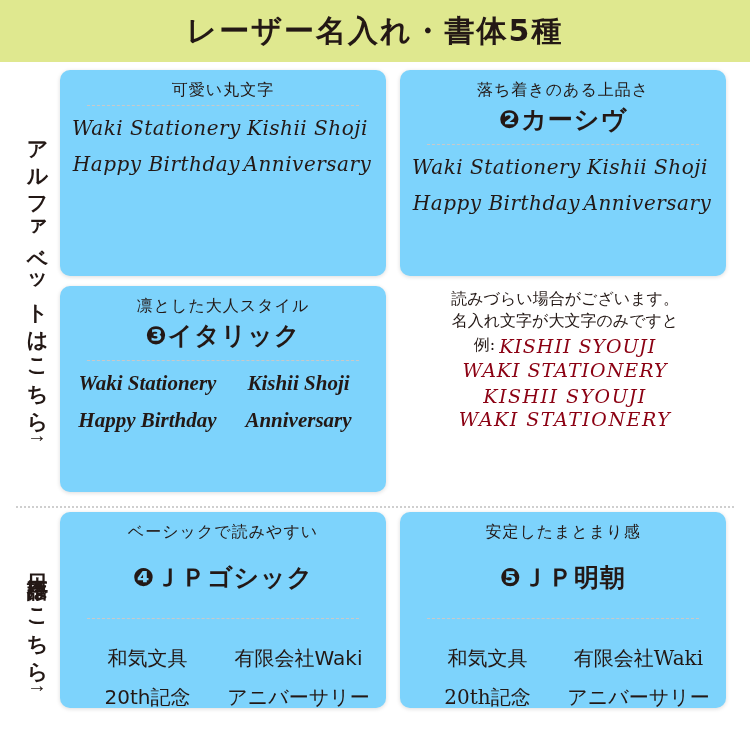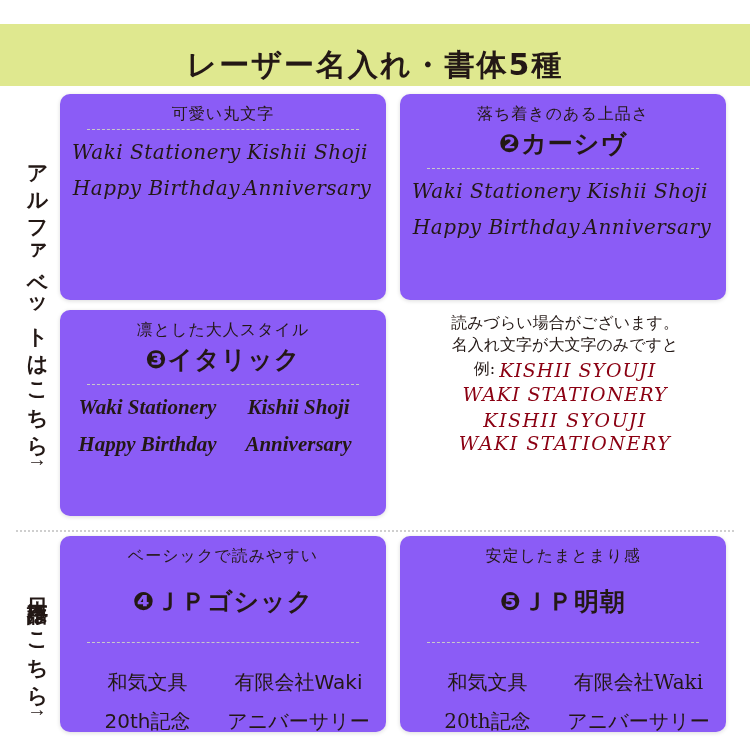--- a/index.html
+++ b/index.html
@@ -21,23 +21,22 @@
     height: 750px;
     box-sizing: border-box;
   }
 
   
   .header {
     position: relative;
     height: 62px;
     background: #dfe88f;
     display: flex;
-    align-items: flex-end;
+    align-items: center;
     justify-content: center;
-    margin-top: 24px;
   }
   .header-title {
     font-family: "DejaVu Sans", sans-serif;
     font-weight: bold;
     font-size: 30px;
     letter-spacing: 2px;
     color: #231815;
     white-space: nowrap;
   }
 
@@ -93,21 +92,21 @@
   .cards {
     flex: 1 1 auto;
     display: flex;
     flex-wrap: wrap;
     gap: 10px 14px;
     align-content: flex-start;
   }
 
   
   .card {
-    background: #8b5cf6;
+    background: #7dd3fc;
     border-radius: 10px;
     box-shadow: 0 1px 4px rgba(0,0,0,0.14);
     box-sizing: border-box;
     padding: 10px 12px 12px 12px;
     display: flex;
     flex-direction: column;
     align-items: center;
   }
   .card-alpha {
     width: 326px;

